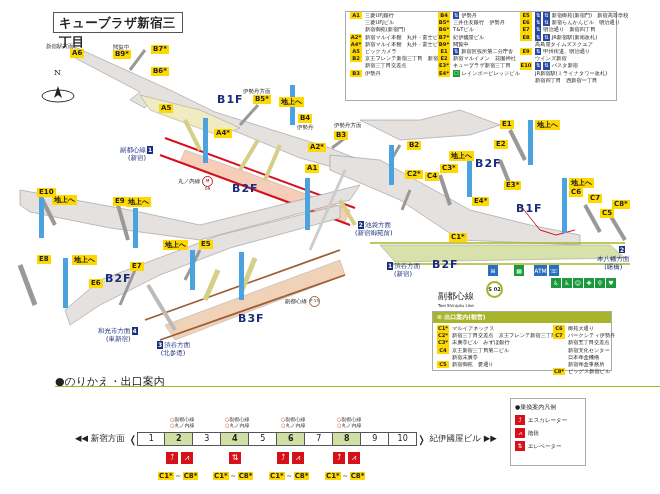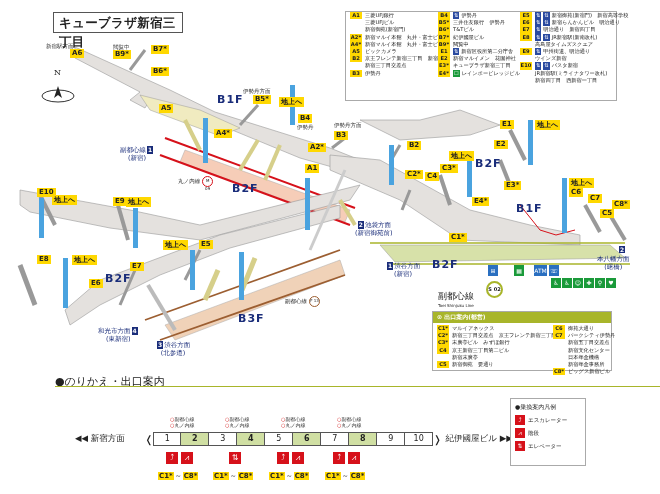--- a/index.html
+++ b/index.html
@@ -425,21 +425,21 @@
       </div>
   </div>
 </div>
 
 <div class="abs section-title">●のりかえ・出口案内</div>
 <div class="abs section-line"></div>
 
 <div class="abs" id="lines-tags"></div>
 
 <div class="abs car-row">
-  <span class="car-dir" style="margin-right:20px;">◀◀ 新宿方面</span>
+  <span class="car-dir" style="margin-right:4px;">◀◀ 新宿方面</span>
   <span style="font-size:10px;">❬</span>
   <div id="cars" style="display:flex;">
       <div class="car first">1</div>
       <div class="car hl">2</div>
       <div class="car">3</div>
       <div class="car hl">4</div>
       <div class="car">5</div>
       <div class="car hl">6</div>
       <div class="car">7</div>
       <div class="car hl">8</div>

